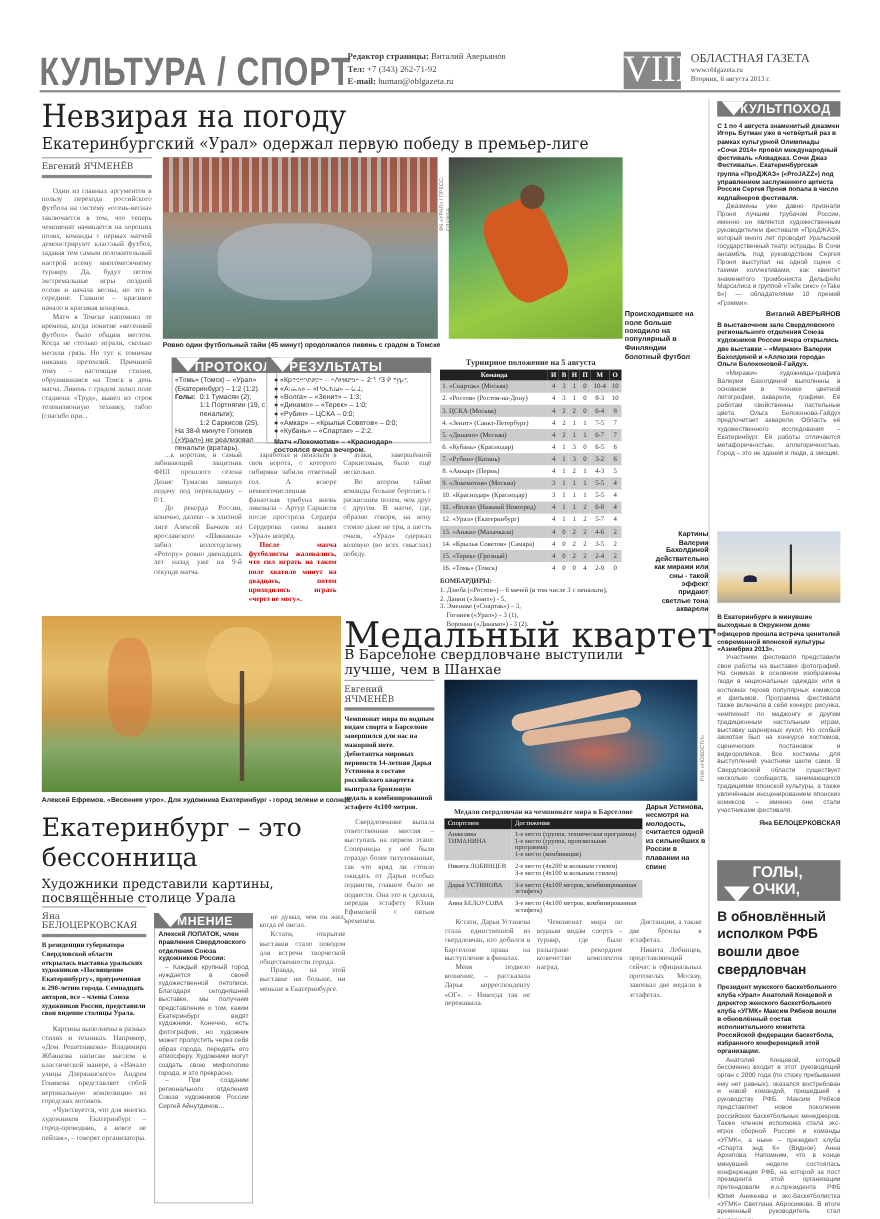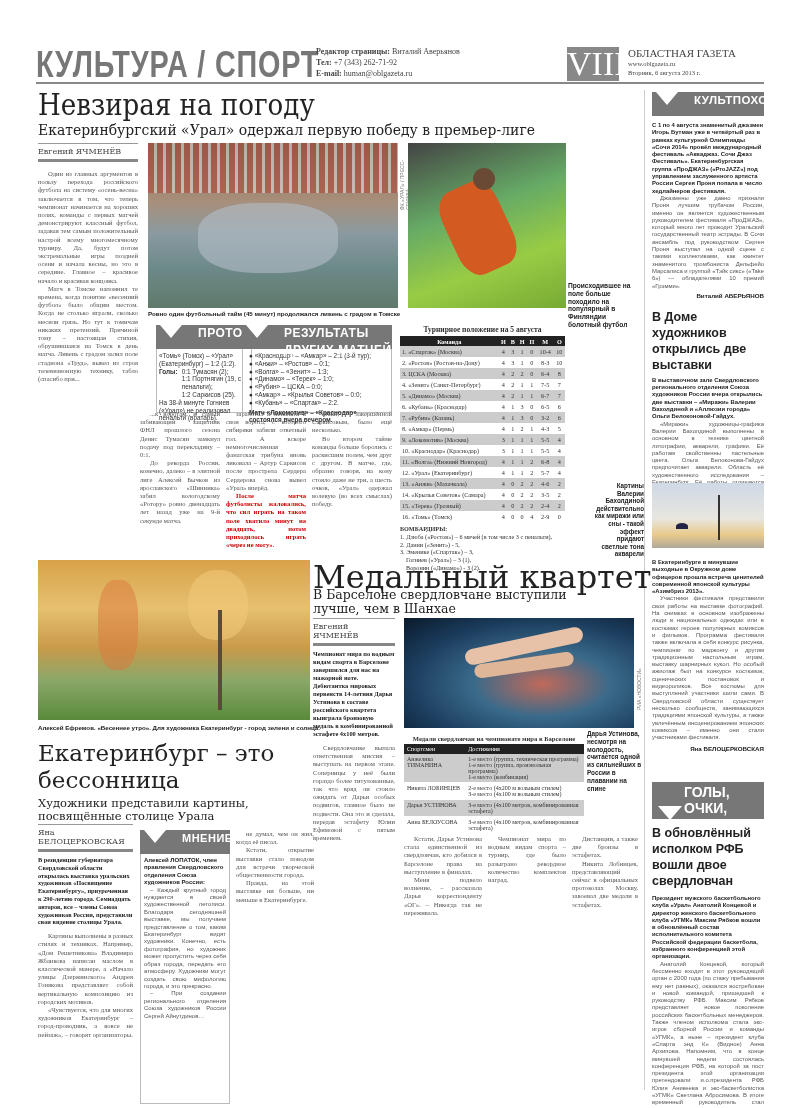--- a/index.html
+++ b/index.html
@@ -15,21 +15,21 @@
 .hrule{left:36px;top:82px;width:728px;height:2px;background:#888}
 .h1{font-family:"DejaVu Serif",serif;color:#222}
 .lead-title{left:38px;top:88px;font-size:29px;transform:scaleX(0.9);transform-origin:left top;white-space:nowrap}
 .lead-sub{left:38px;top:121px;font-size:15px;white-space:nowrap;transform:scaleX(0.93);transform-origin:left top}
 .byline{font-size:8px;color:#444;border-top:1px solid #999;border-bottom:3px solid #888;padding:3px 0}
 .body-text{font-size:6.6px;line-height:8.2px;color:#555;text-align:justify;overflow:hidden}
 .body-text p{text-indent:10px}
 .bold-lead{font-size:7px;line-height:8.6px;font-weight:bold;color:#222;text-align:left}
 .photo{overflow:hidden}
 .caption{font-family:"Liberation Sans",sans-serif;font-weight:bold;font-size:6.2px;color:#222;white-space:nowrap}
-.rubric{height:24px;background:#777;color:#fff;font-family:"Liberation Sans",sans-serif;font-weight:bold;font-size:12px;line-height:17px;padding-left:42px;letter-spacing:.5px}
+.rubric{height:14px;background:#777;color:#fff;font-family:"Liberation Sans",sans-serif;font-weight:bold;font-size:12px;line-height:17px;padding-left:21px;letter-spacing:.5px}
 .rubric .tri{position:absolute;left:4px;top:0;width:0;height:0;border-left:11px solid transparent;border-right:11px solid transparent;border-top:13px solid #fff}
 .sans-small{font-family:"Liberation Sans",sans-serif;font-size:6.4px;line-height:7.8px;color:#333}
 table.standings{border-collapse:collapse;font-family:"Liberation Serif",serif;font-size:6.2px;width:100%}
 table.standings th{background:#222;color:#fff;font-weight:bold;padding:1.5px 2px;text-align:center}
 table.standings td{padding:1px 2px;text-align:center;height:11px;color:#333}
 table.standings td:first-child{text-align:left}
 table.standings tr:nth-child(odd) td{background:#ccc}
 .side-head{font-family:"Liberation Sans",sans-serif;font-weight:bold;color:#222;font-size:12.5px;line-height:16px}
 .side-body{font-family:"Liberation Sans",sans-serif;font-size:5.9px;line-height:7.3px;color:#555;text-align:justify}
 .side-lead{font-family:"Liberation Sans",sans-serif;font-weight:bold;font-size:5.9px;line-height:7.3px;color:#222}
@@ -298,21 +298,20 @@
   </div>
 </div>
 
 <div class="abs col-rule" style="left:644px;top:90px;height:1000px"></div>
 <div class="abs" style="left:652px;top:92px;width:112px">
   <div class="rubric" style="position:relative;font-size:11.5px"><span class="tri"></span><span>КУЛЬТПОХОД</span></div>
   <div class="side-lead" style="margin-top:6px">С 1 по 4 августа знаменитый джазмен Игорь Бутман уже в четвёртый раз в рамках культурной Олимпиады «Сочи 2014» провёл международный фестиваль «Акваджаз. Сочи Джаз Фестиваль». Екатеринбургская группа «ПроДЖАЗ» («ProJAZZ») под управлением заслуженного артиста России Сергея Проня попала в число хедлайнеров фестиваля.</div>
   <div class="side-body" style="text-indent:8px">Джазмены уже давно признали Проня лучшим трубачом России, именно он является художественным руководителем фестиваля «ПроДЖАЗ», который много лет проводит Уральский государственный театр эстрады. В Сочи ансамбль под руководством Сергея Проня выступал на одной сцене с такими коллективами, как квинтет знаменитого тромбониста Дельфейо Марсалиса и группой «Тэйк сикс» («Take 6») — обладателями 10 премий «Грэмми».</div>
   <div class="sig" style="margin-top:2px">Виталий АВЕРЬЯНОВ</div>
 
-  <div class="side-head" style="margin-top:10px">В Доме художников открылись две выставки</div>
   <div class="side-lead" style="margin-top:4px">В выставочном зале Свердловского регионального отделения Союза художников России вчера открылись две выставки – «Миражи» Валерии Бахолдиной и «Аллюзии города» Ольги Белоконовой-Гайдух.</div>
   <div class="side-body" style="text-indent:8px">«Миражи» художницы-графика Валерии Бахолдиной выполнены в основном в технике цветной литографии, акварели, графики. Её работам свойственны пастельные цвета. Ольга Белоконова-Гайдух предпочитает акварели. Область её художественного исследования – Екатеринбург. Её работы отличаются метафоричностью, аллегоричностью. Город – это не здания и люди, а эмоции.</div>
 </div>
 <div class="abs photo" style="left:652px;top:483px;width:112px;height:65px;background:linear-gradient(180deg,#cfd9e6 0%,#e8e6df 55%,#e8c98a 80%,#b0a89a 100%)">
   <div style="position:absolute;left:66px;top:12px;width:2px;height:45px;background:#333"></div>
   <div style="position:absolute;left:24px;top:40px;width:12px;height:6px;background:#224;border-radius:50% 50% 0 0"></div>
 </div>
 <div class="abs photo-caption-side" style="left:592px;top:482px;width:52px;text-align:right;font-size:6.3px;line-height:7.6px">Картины Валерии Бахолдиной действительно как миражи или сны - такой эффект придают светлые тона акварели</div>
 
 <div class="abs" style="left:652px;top:555px;width:112px">

